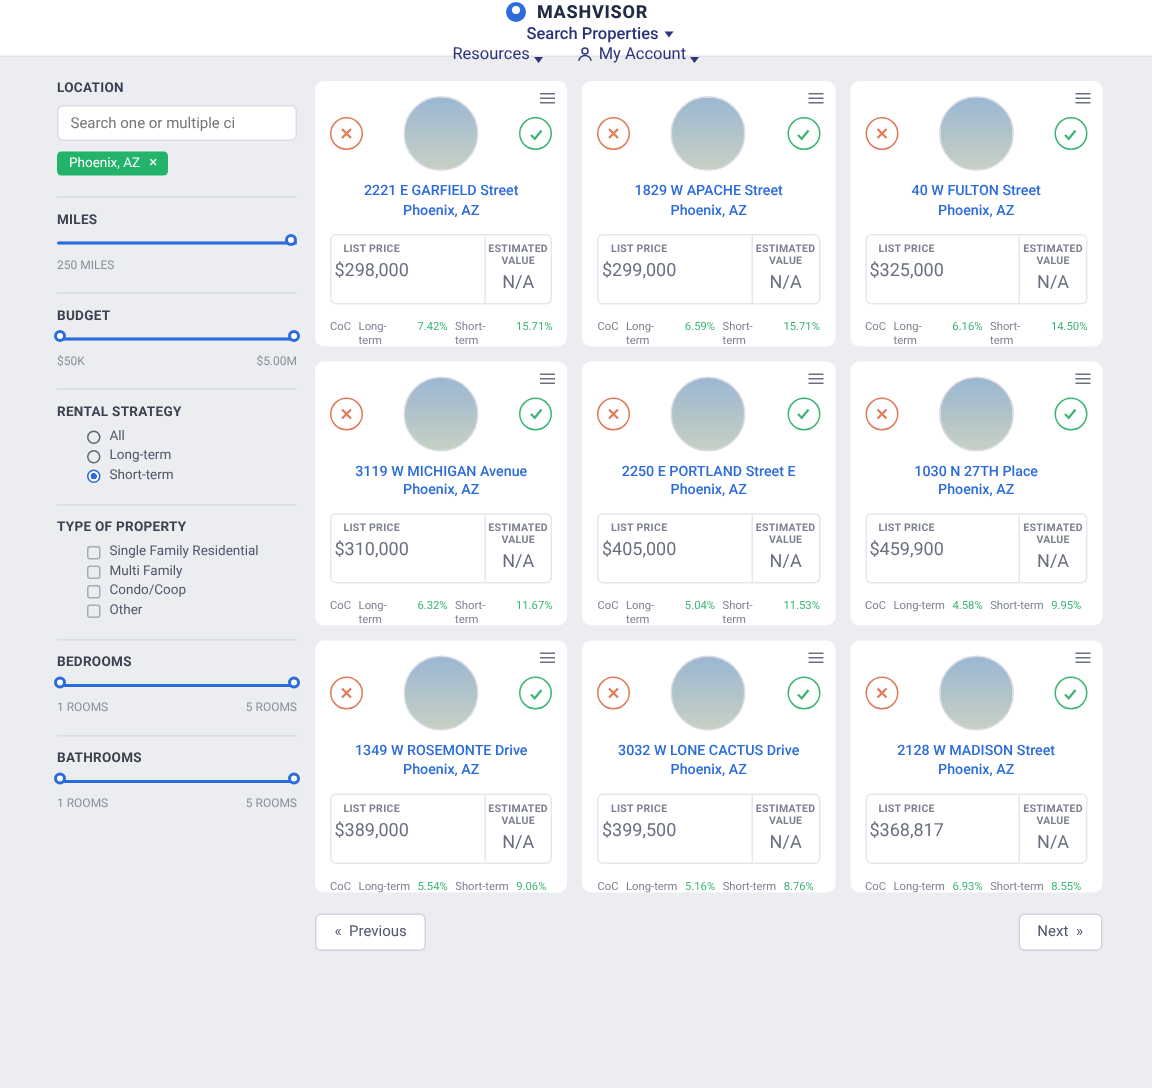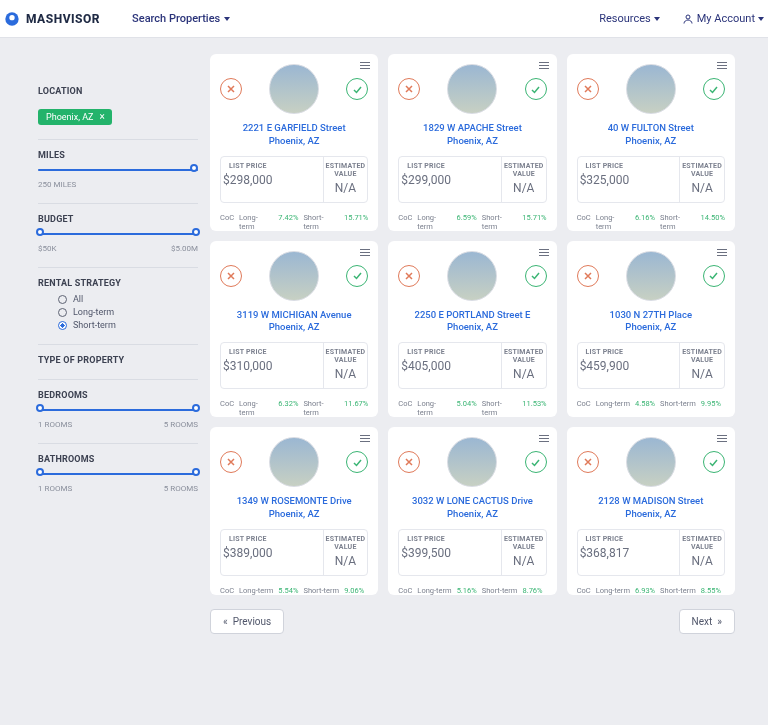--- a/index.html
+++ b/index.html
@@ -1,30 +1,30 @@
 <!DOCTYPE html>
 <html><head>
 <meta charset="utf-8">
 <style>
   * { margin:0; padding:0; box-sizing:border-box; font-family: -apple-system, BlinkMacSystemFont, "Segoe UI", Roboto, sans-serif; }
   body { background:#ecedf1; color:#3c4151; font-size:11px; }
   
-  .topnav { height:38px; background:#fff; border-bottom:1px solid #e0e2e8; display:flex; align-items:center; padding:0 4px; }
+  .topnav { height:38px; background:#fff; border-bottom:1px solid #e0e2e8; display:flex; align-items:center; padding:0 4px;flex-direction:column; }
   .brand { display:flex; align-items:center; gap:6px; font-weight:800; color:#1f2a44; font-size:12px; letter-spacing:.5px; }
   .brand svg { width:16px; height:16px; }
   .nav-link { margin-left:32px; color:#2b347a; font-size:11px; display:flex; align-items:center; gap:4px; font-weight:500;}
   .spacer { flex:1; }
   .nav-right { display:flex; align-items:center; gap:22px; color:#2b347a; font-size:11px; }
-  .nav-right > div { display:flex; align-items:center; gap:3px; }
+  .nav-right > div { display:flex; align-items:flex-end; gap:3px; }
   .chev-down { display:inline-block; width:0; height:0; border-left:3px solid transparent; border-right:3px solid transparent; border-top:4px solid currentColor; }
   
   .page { max-width:720px; margin:0 auto; padding:16px 14px 30px; }
   .page-title { font-size:14px; color:#6a6f7f; margin:4px 0 12px; font-weight:500;}
   .layout { display:flex; gap:12px; }
-  .sidebar { width:160px; flex-shrink:0;margin-top:32px; }
+  .sidebar { width:160px; flex-shrink:0; }
   .section-label { font-size:9px; font-weight:700; color:#3c4151; margin:0 0 6px; letter-spacing:.2px;}
   .search-input { width:100%; height:24px; background:#fff; border:1px solid #d9dce3; border-radius:4px; padding:0 8px; font-size:10px; color:#8a8f9c; }
   .chip { display:inline-flex; align-items:center; gap:6px; background:#23b36b; color:#fff; font-size:9px; padding:3px 7px 3px 8px; border-radius:3px; margin-top:7px; }
   .chip-x { font-size:10px; line-height:1; }
   .divider { height:1px; background:#d9dce3; margin:14px 0 10px; }
   .slider-wrap { position:relative; height:8px; margin:2px 0 6px; }
   .track { position:absolute; top:3px; left:0; right:0; height:2px; background:#c8cbd3; border-radius:2px; }
   .fill  { position:absolute; top:3px; height:2px; background:#2b6bdc; border-radius:2px; }
   .thumb { position:absolute; top:-2px; width:8px; height:8px; background:#fff; border:2px solid #2b6bdc; border-radius:50%; }
   .slider-caption { display:flex; justify-content:space-between; font-size:8px; color:#8a8f9c; }
@@ -85,20 +85,21 @@
   </div>
 </div>
 
 <div class="page">
 
   <div class="layout">
 
     <div class="sidebar">
 
       <div class="section-label">LOCATION</div>
+      <input class="search-input" placeholder="Search one or multiple ci" style="">
       <div class="chip">
         <span>Phoenix, AZ</span>
         <span class="chip-x">×</span>
       </div>
 
       <div class="divider"></div>
 
       <div class="section-label">MILES</div>
       <div class="slider-wrap">
         <div class="track"></div>
@@ -137,20 +138,38 @@
           </div>
           <div class="radio-row">
             <span class="radio checked"></span>
             <span>Short-term</span>
           </div>
         </div>
 
       <div class="divider"></div>
 
       <div class="section-label">TYPE OF PROPERTY</div>
+      <div id="type-list">
+          <div class="check-row">
+            <span class="check"></span>
+            <span>Single Family Residential</span>
+          </div>
+          <div class="check-row">
+            <span class="check"></span>
+            <span>Multi Family</span>
+          </div>
+          <div class="check-row">
+            <span class="check"></span>
+            <span>Condo/Coop</span>
+          </div>
+          <div class="check-row">
+            <span class="check"></span>
+            <span>Other</span>
+          </div>
+        </div>
 
       <div class="divider"></div>
 
       <div class="section-label">BEDROOMS</div>
       <div class="slider-wrap">
         <div class="track"></div>
           <div class="fill" style="left:0;right:0"></div>
         <div class="thumb" style="left:-2px"></div>
           <div class="thumb" style="left:calc(100% - 6px)"></div>
       </div>

